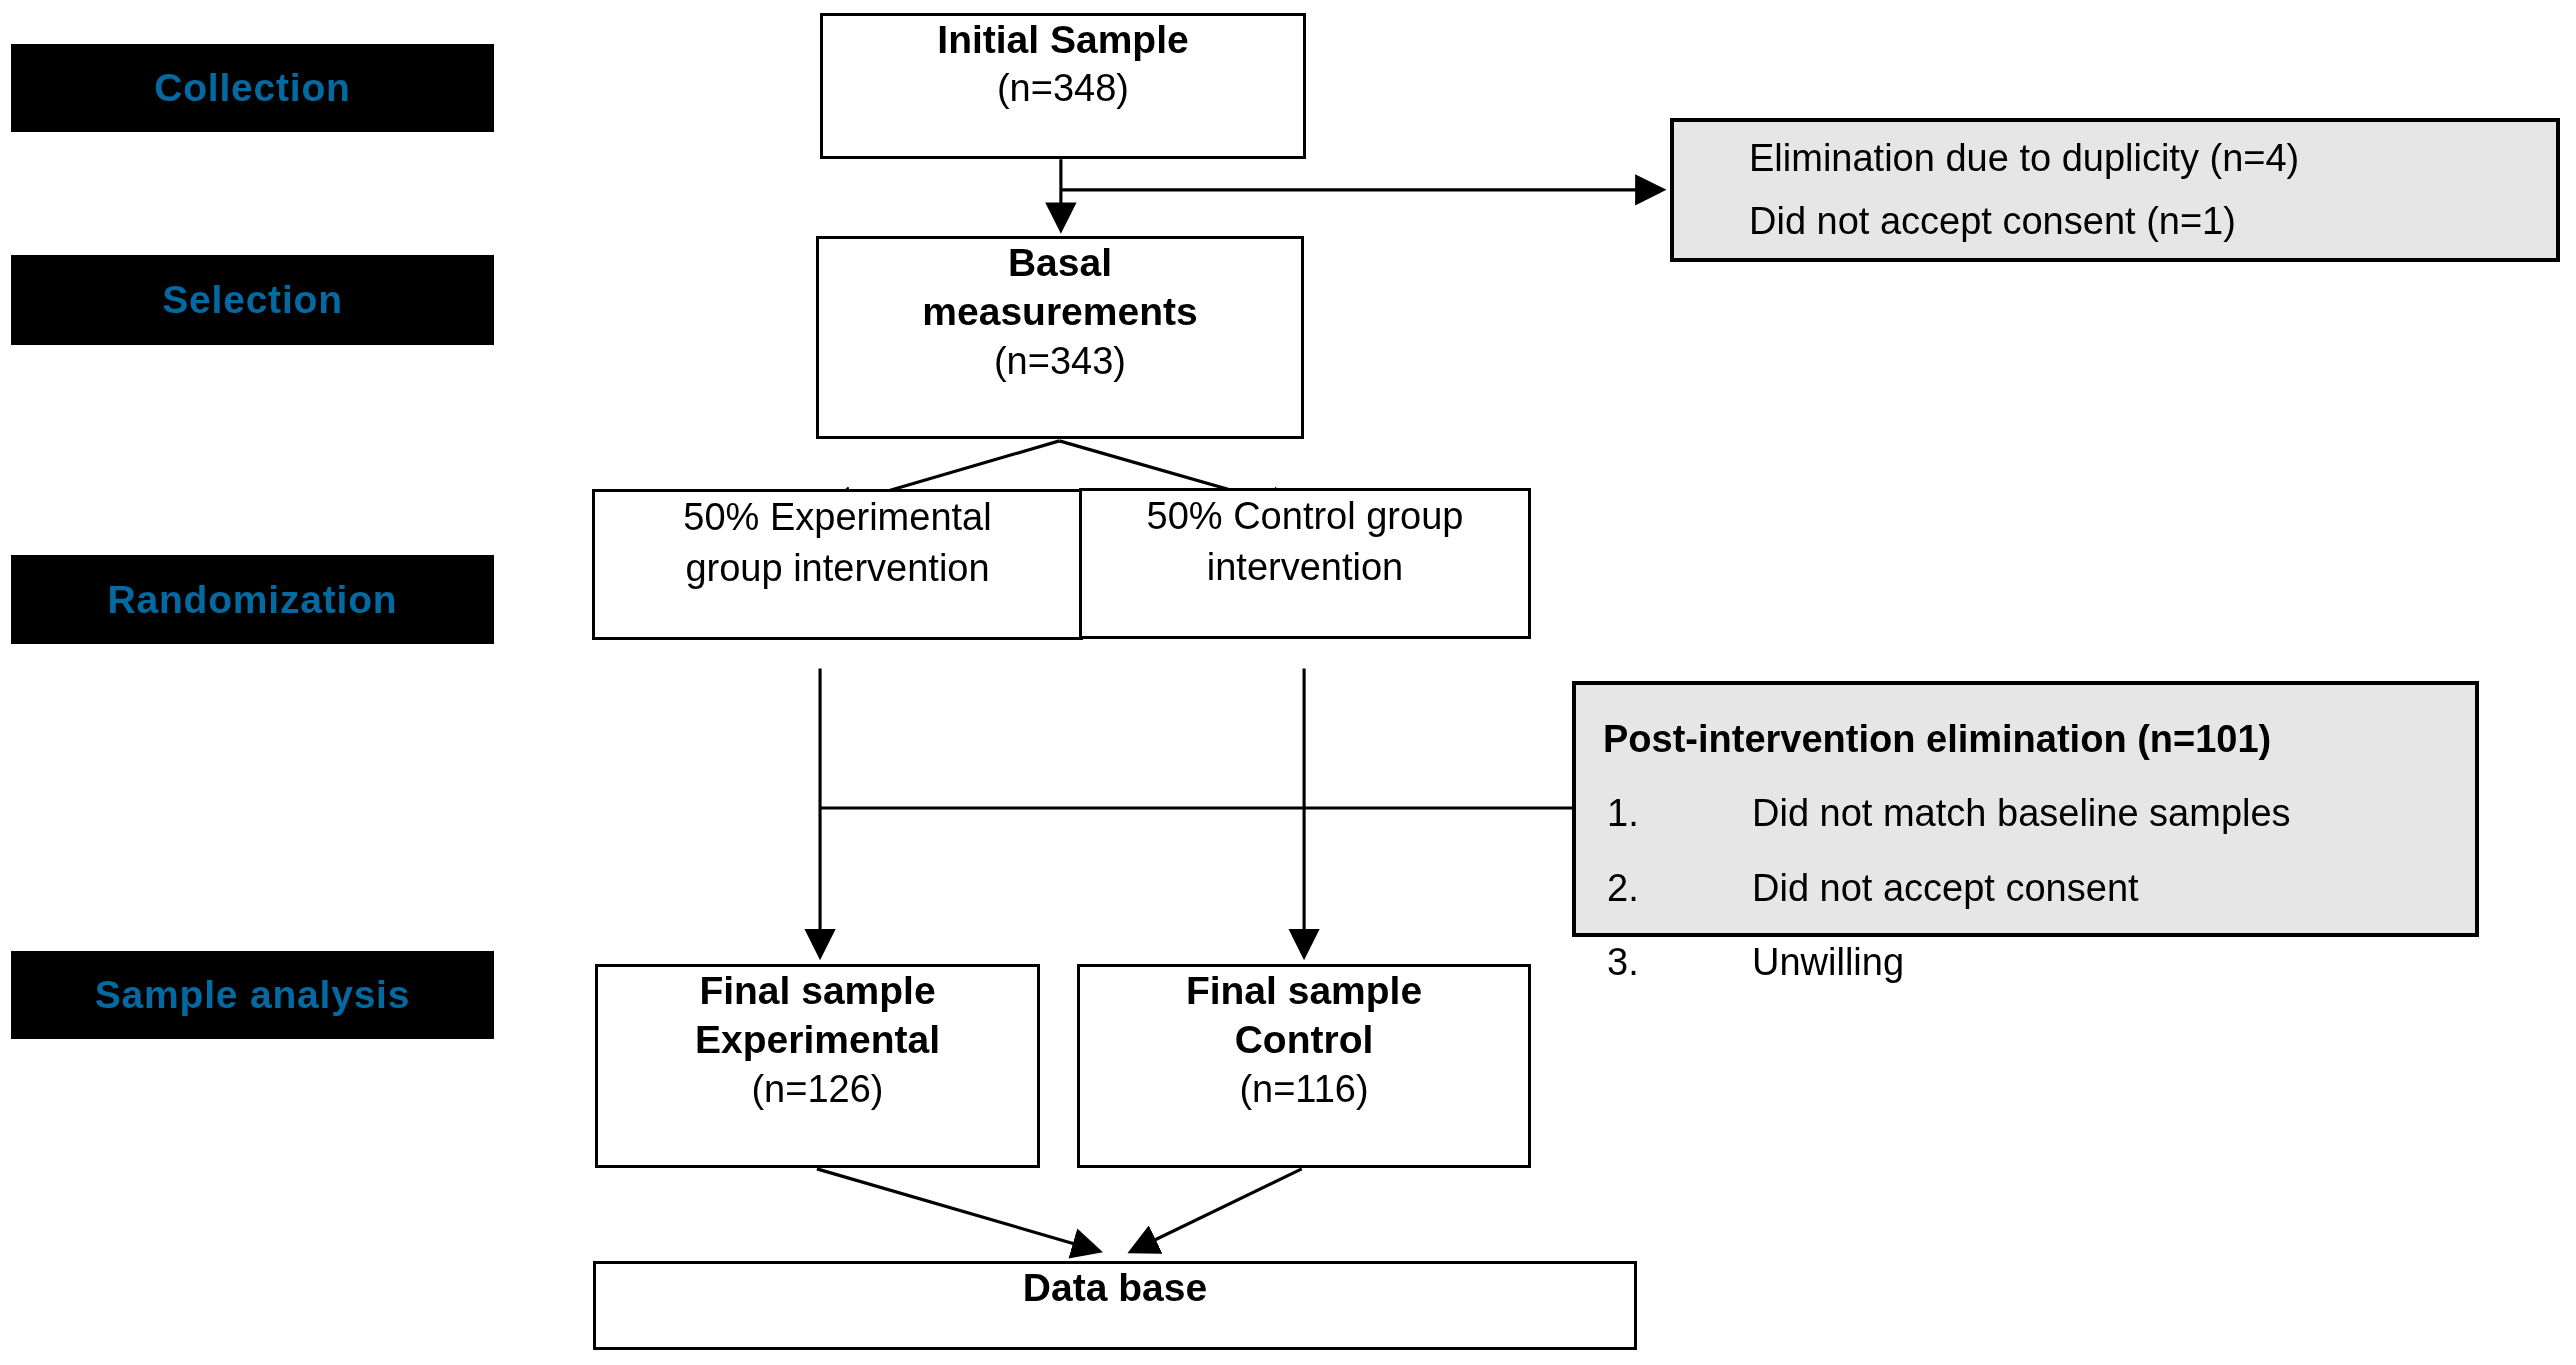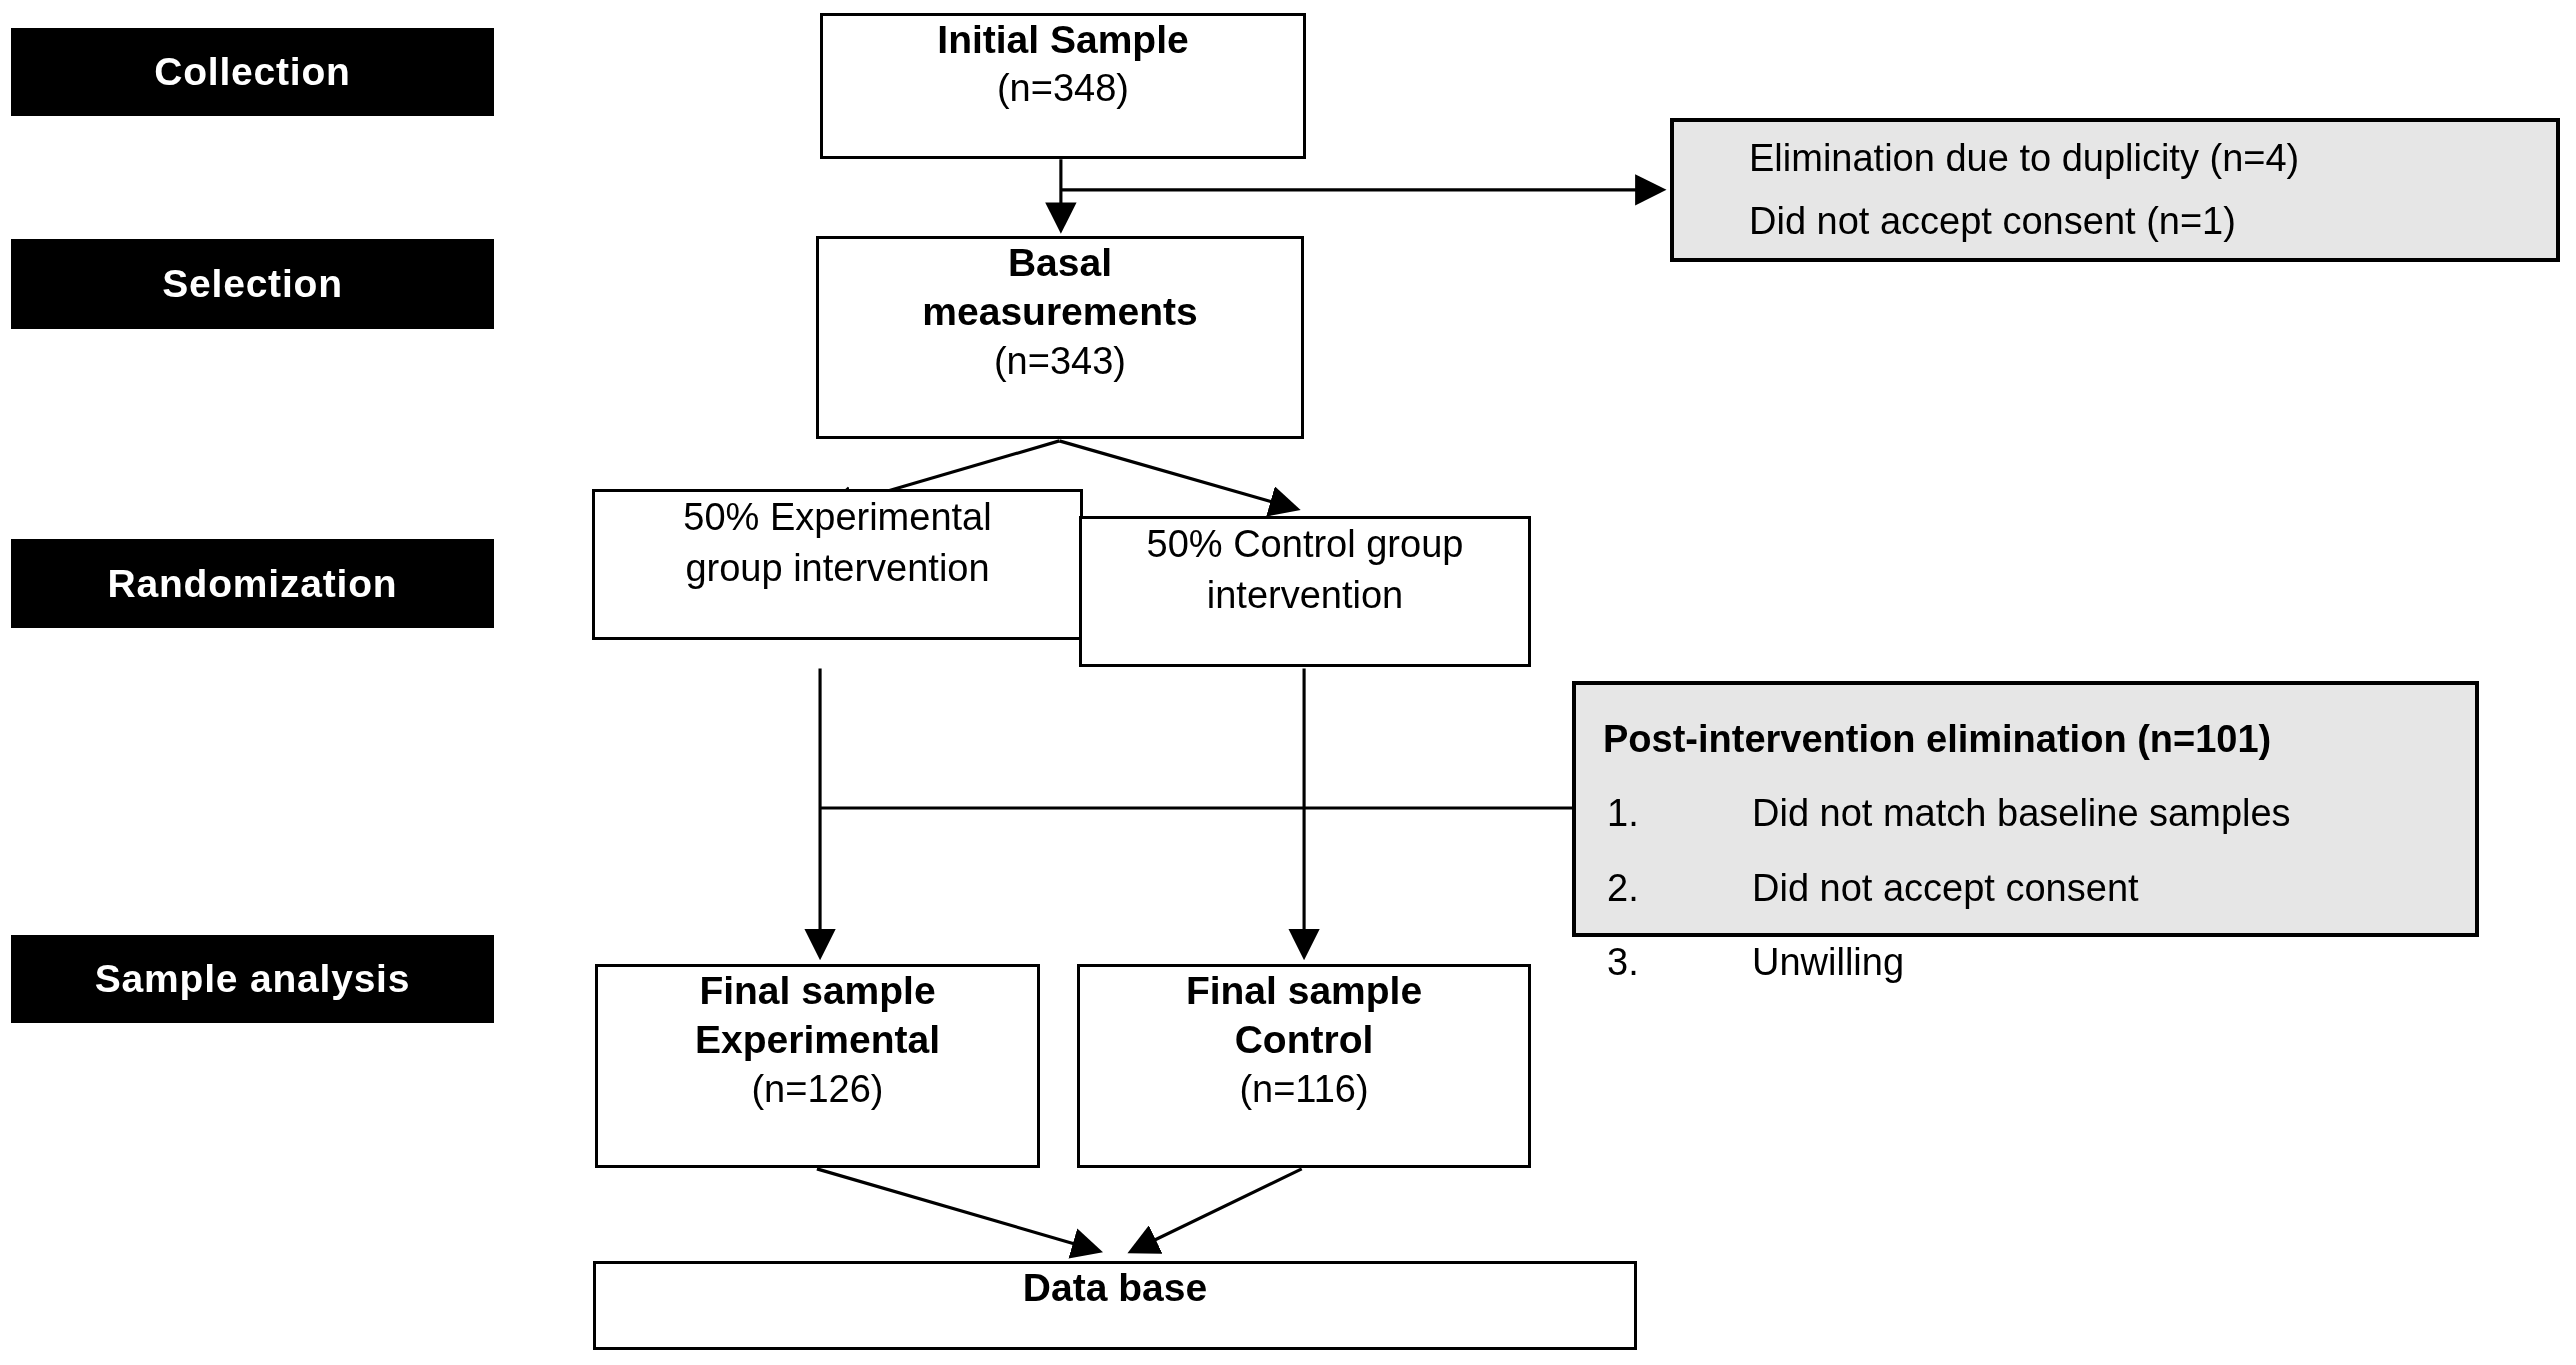--- a/index.html
+++ b/index.html
@@ -19,27 +19,28 @@
   .connectors {
     position: absolute;
     left: 0;
     top: 0;
     width: 2576px;
     height: 1365px;
   }
   .stage-label {
     position: absolute;
     background: #000000;
-    color: #ffffff;
+    color: #0369a1;
     display: flex;
     align-items: center;
     justify-content: center;
     font-weight: bold;
     font-size: 39px;
     letter-spacing: 0.8px;
+    margin-top: 16px;
   }
   .flow-box {
     position: absolute;
     background: #ffffff;
     border: 3.9px solid #000000;
     display: flex;
     flex-direction: column;
     align-items: center;
     text-align: center;
     box-sizing: border-box;
@@ -144,21 +145,21 @@
 
   <div class="flow-box" style="left:816px; top:236px; width:488px; height:203px;">
     <div class="title narrow">Basal measurements</div>
     <div class="n-value">(n=343)</div>
   </div>
 
   <div class="flow-box" style="left:592px; top:489px; width:491px; height:151px;">
     <div class="plain">50% Experimental group intervention</div>
   </div>
 
-  <div class="flow-box" style="left:1079px; top:516px; width:452px; height:151px;">
+  <div class="flow-box" style="left:1079px; top:488px; width:452px; height:151px;">
     <div class="plain">50% Control group intervention</div>
   </div>
 
   <div class="flow-box" style="left:595px; top:964px; width:445px; height:204px;">
     <div class="title narrow-sm">Final sample Experimental</div>
     <div class="n-value">(n=126)</div>
   </div>
 
   <div class="flow-box" style="left:1077px; top:964px; width:454px; height:204px;">
     <div class="title narrow-sm">Final sample Control</div>

